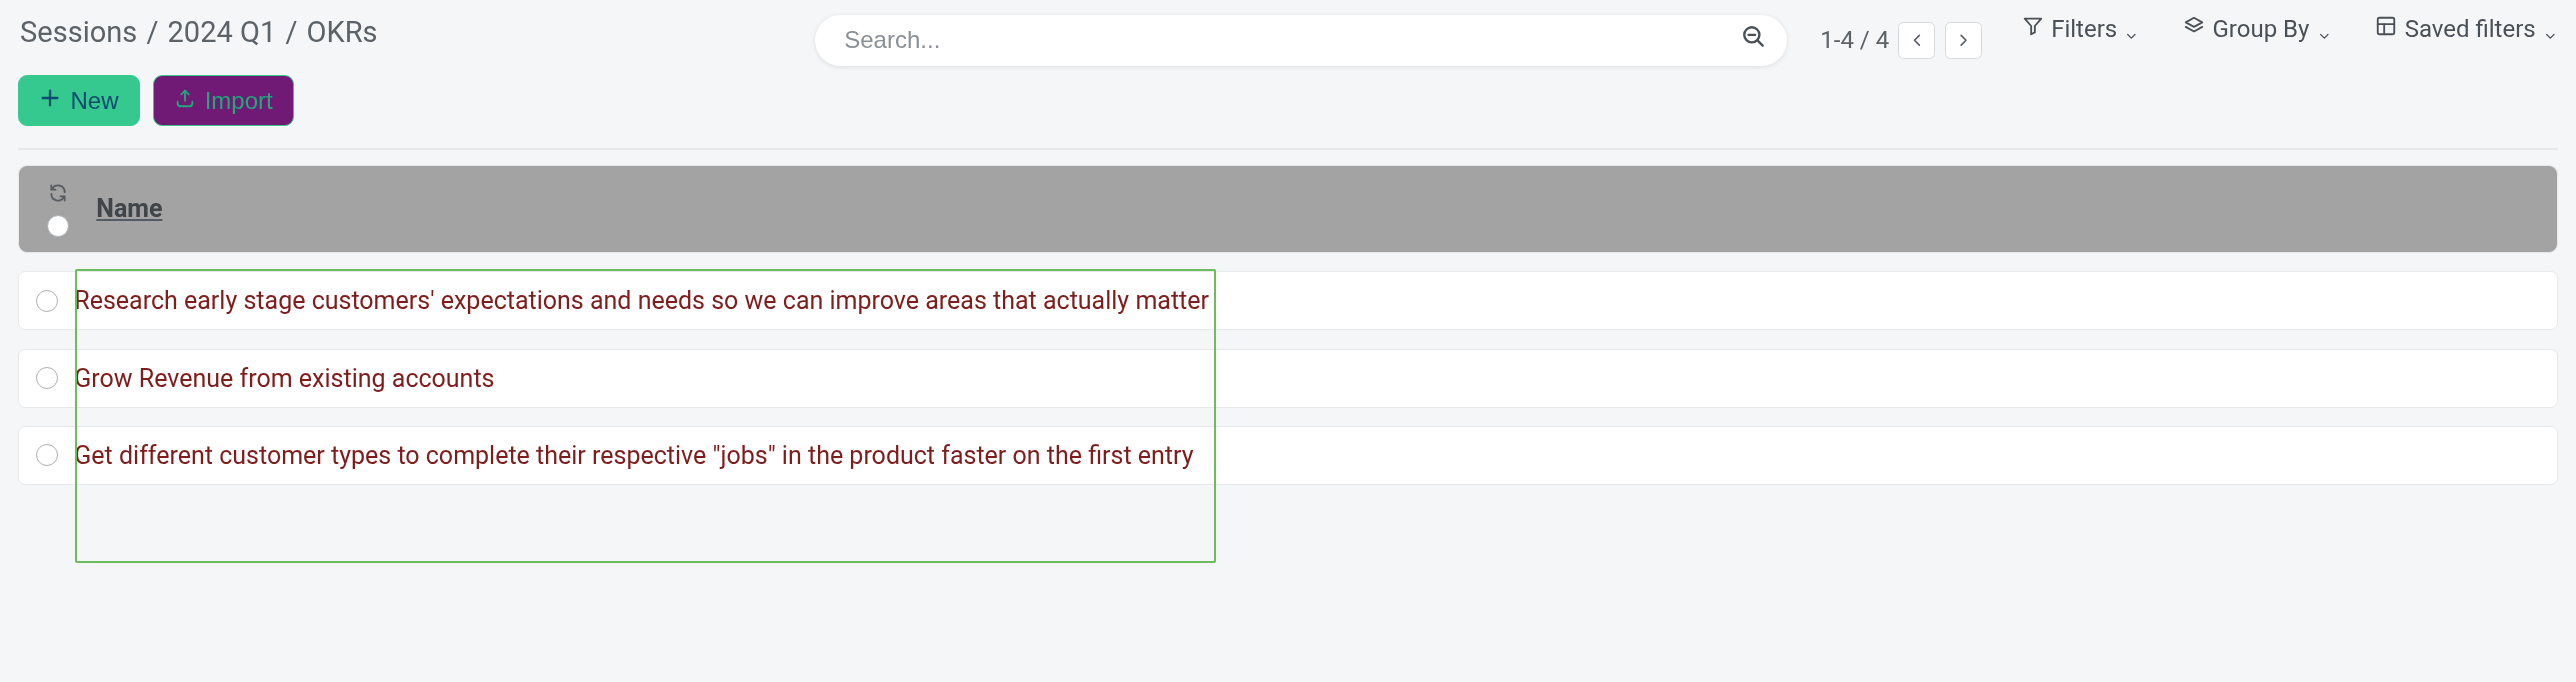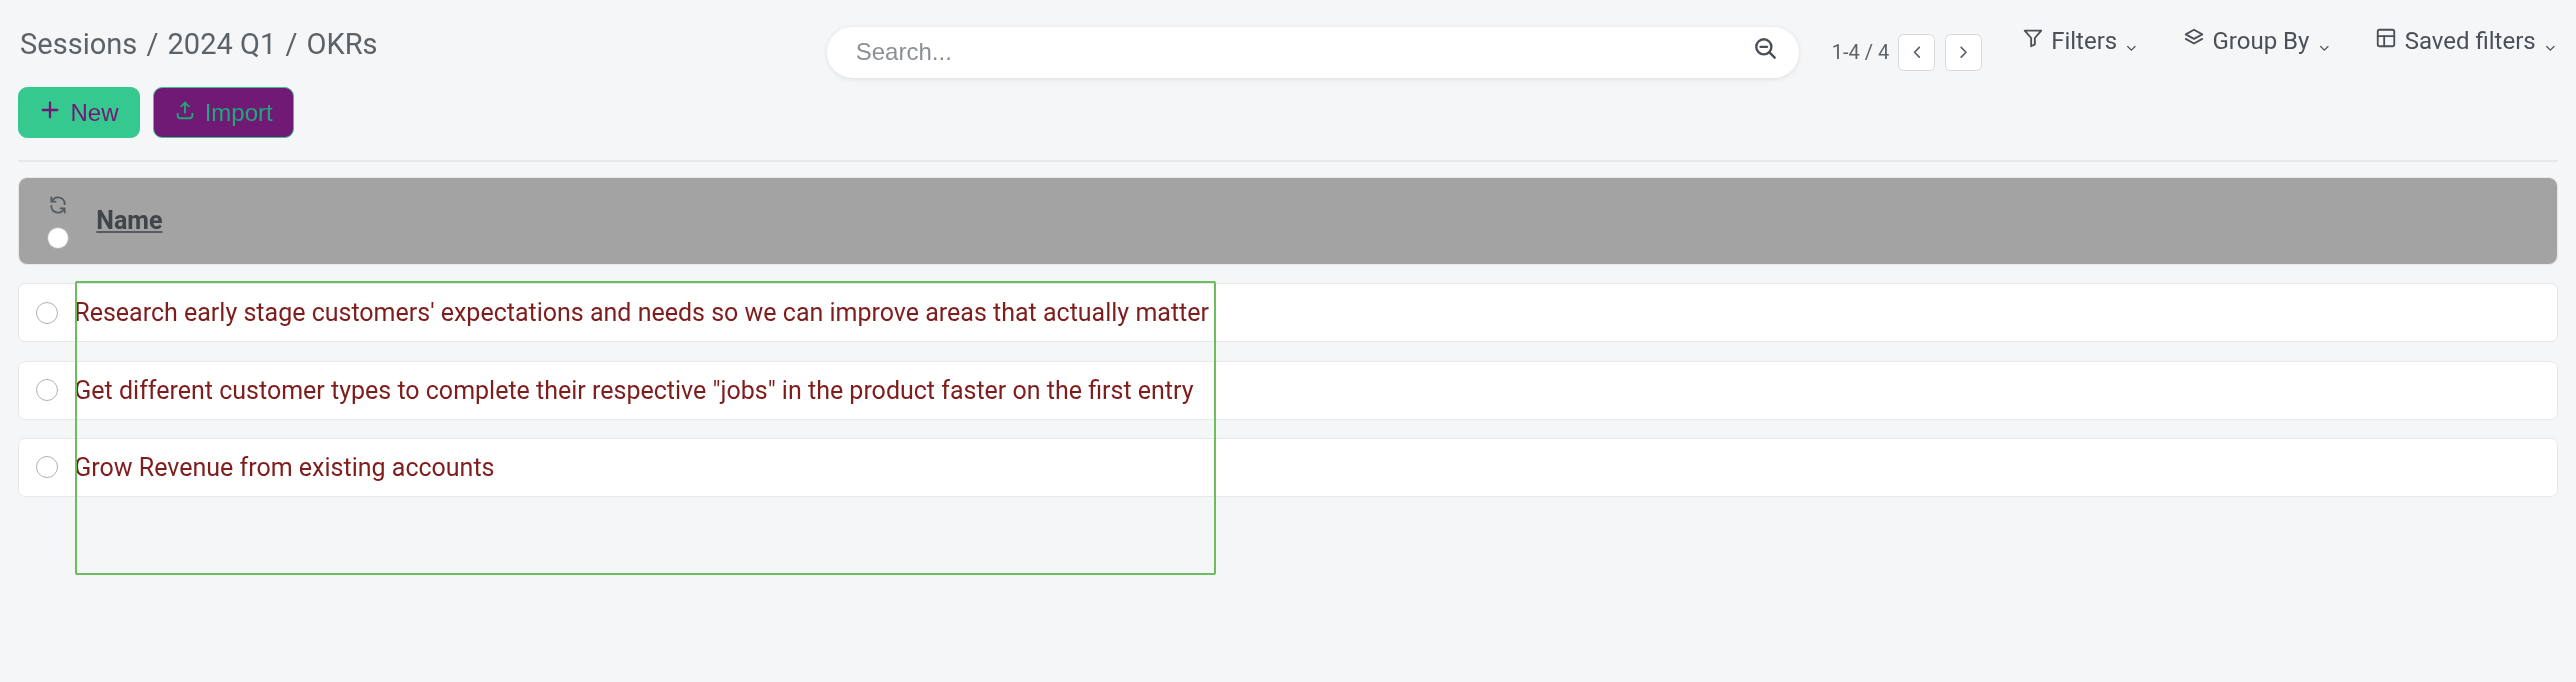--- a/index.html
+++ b/index.html
@@ -11,21 +11,20 @@
     color: #555b60;
     font-size: 24px;
   }
   .page { padding: 14.7px 18.3px 0 18.3px; }
 
   
   .topbar {
     display: flex;
     align-items: flex-start;
     padding-bottom: 22px;
-    margin-top: 12px;
   }
   .left-col { flex: 1 1 auto; min-width: 0; }
   .breadcrumb {
     display: flex;
     align-items: center;
     flex-wrap: wrap;
     font-size: 29px;
     color: #5b6268;
     gap: 9.2px;
     line-height: 1.2;
@@ -45,21 +44,21 @@
     height: 51px;
     padding: 0 20px;
     border-radius: 9.2px;
     font-size: 24px;
     cursor: pointer;
     border: 1.8px solid transparent;
     background: transparent;
   }
   .btn-primary {
     background: #36c98f;
-    color: #701a75;
+    color: #0c4a6e;
     border-color: #36c98f;
   }
   .btn-outline {
     background: #701a75;
     color: #1fa97a;
     border: 1.8px solid #36c98f;
   }
   .btn svg { stroke: currentColor; }
 
   .right-col {
@@ -97,21 +96,21 @@
     right: 20px;
     top: 50%;
     transform: translateY(-50%);
     color: #495057;
   }
   .pager {
     display: flex;
     align-items: center;
     gap: 9.2px;
     color: #5b6268;
-    font-size: 20px;
+    font-size: 24px;
   }
   .pager-btn {
     width: 37px;
     height: 37px;
     border: 0.9px solid #d6d9dc;
     border-radius: 5.5px;
     background: #ffffff;
     display: inline-flex;
     align-items: center;
     justify-content: center;
@@ -333,22 +332,22 @@
   </div>
 
   <div class="rows" id="rows-container">
 
     <div class="row">
         <span class="checkbox"></span>
         <span>Research early stage customers' expectations and needs so we can improve areas that actually matter</span>
       </div>
       <div class="row">
         <span class="checkbox"></span>
-        <span>Get different customer types to complete their respective "jobs" in the product faster on the first entry</span>
+        <span>Grow Revenue from existing accounts</span>
       </div>
       <div class="row">
         <span class="checkbox"></span>
-        <span>Grow Revenue from existing accounts</span>
+        <span>Get different customer types to complete their respective "jobs" in the product faster on the first entry</span>
       </div>
       <div class="highlight-frame" id="hl" style="left: 57px; top: -1.8px; width: 1141px; height: 294px;"></div>
   </div>
 </div>
 
 
 </body></html>

